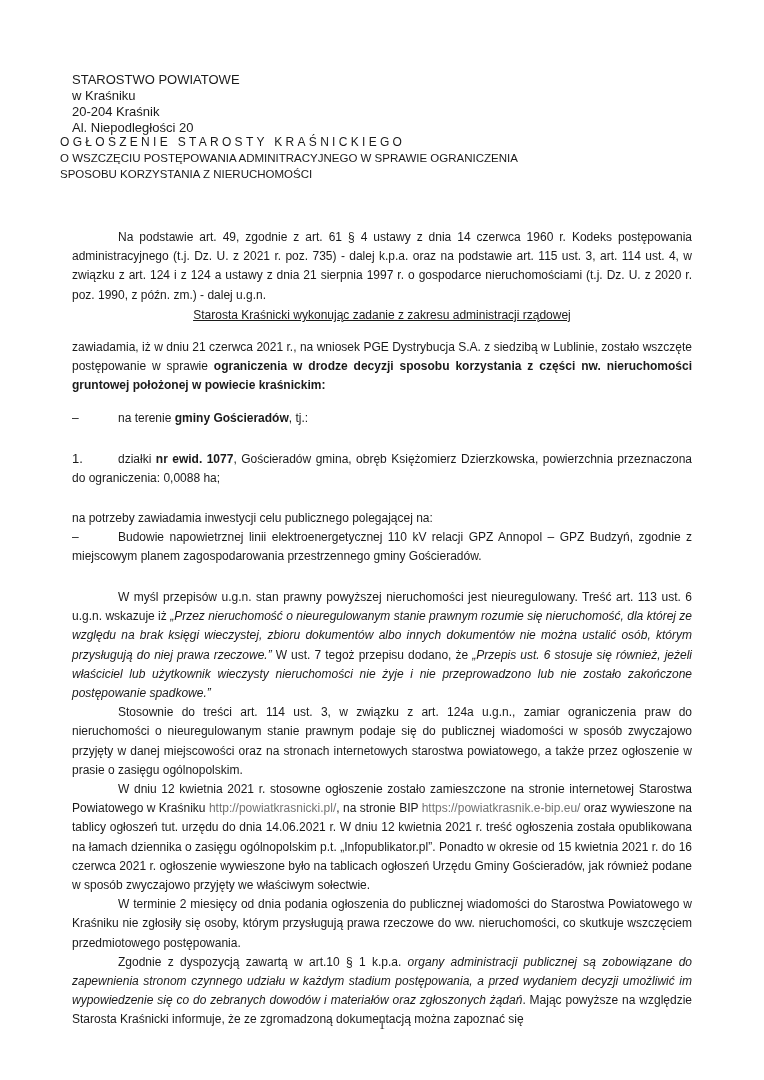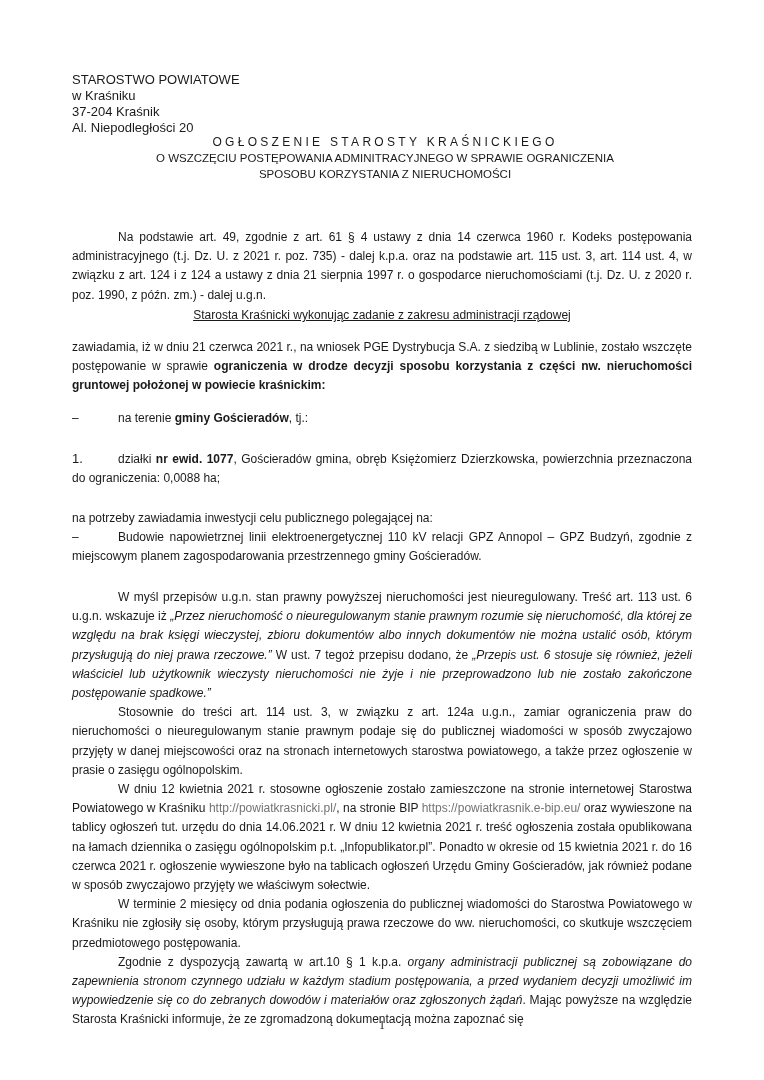--- a/index.html
+++ b/index.html
@@ -7,21 +7,21 @@
     width: 764px; height: 1080px; overflow: hidden; position: relative;
     font-family: "Liberation Sans", sans-serif; color: #1a1a1a;
   }
   .page { position: absolute; left: 0; top: 0; width: 764px; height: 1080px; background: #fff; }
   .sender {
     position: absolute; left: 72px; top: 72px; width: 130px;
     text-align: left; font-size: 13px; line-height: 16px;
   }
   .sender div { white-space: nowrap; }
   .title-block {
-    position: absolute; left: 60px; top: 134px; width: 650px; text-align: center;
+    position: absolute; left: 60px; top: 134px; width: 650px; text-align: left;
     font-size: 11.5px; line-height: 16px;
   }
   .title-main { letter-spacing: 3.3px; font-size: 12px; }
   .content {
     position: absolute; left: 72px; width: 620px;
     font-size: 12px; line-height: 19.2px; text-align: justify;
   }
   .indent { text-indent: 46px; }
   p { margin: 0; }
   .b { font-weight: bold; }
@@ -38,21 +38,21 @@
   .url { color: #737373; text-decoration: none; }
 </style>
 </head>
 <body>
 
 <div class="page">
 
   <div class="sender">
     <div>STAROSTWO POWIATOWE</div>
     <div>w Kraśniku</div>
-    <div>37-204 Kraśnik</div>
+    <div>20-204 Kraśnik</div>
     <div>Al. Niepodległości 20</div>
   </div>
 
   <div class="title-block">
     <div class="title-main">OGŁOSZENIE STAROSTY KRAŚNICKIEGO</div>
     <div>O WSZCZĘCIU POSTĘPOWANIA ADMINITRACYJNEGO W SPRAWIE OGRANICZENIA</div>
     <div>SPOSOBU KORZYSTANIA Z NIERUCHOMOŚCI</div>
   </div>
 
   <div class="content" style="top:228px;">

